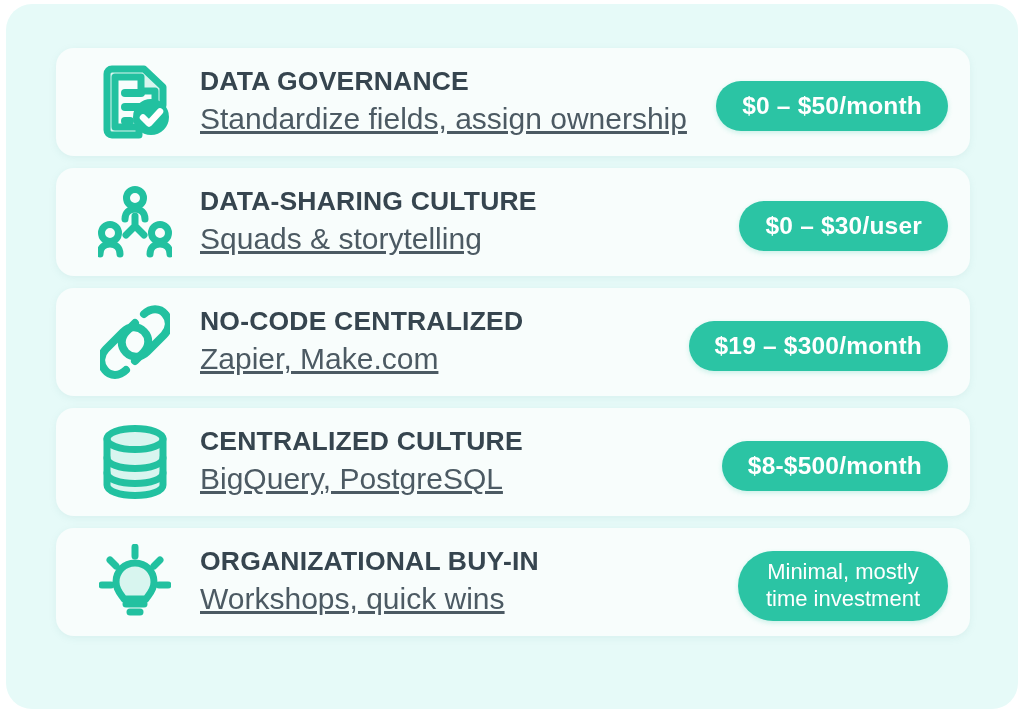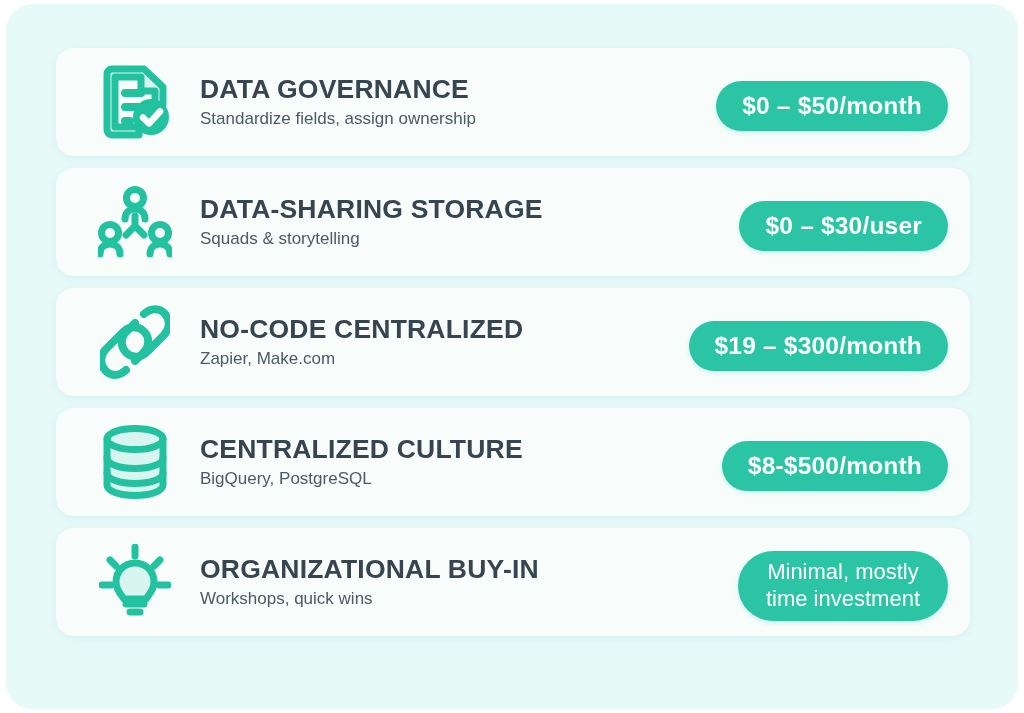--- a/index.html
+++ b/index.html
@@ -80,25 +80,26 @@
     font-size: 26.5px;
     font-weight: bold;
     color: #36454f;
     letter-spacing: 0.2px;
     line-height: 1.12;
     white-space: nowrap;
   }
 
   .card-sub {
     margin-top: 4px;
-    font-size: 17px;
+    font-size: 30px;
     font-weight: normal;
     color: #4c5a63;
     line-height: 1.18;
     white-space: nowrap;
+    text-decoration: underline;
   }
 
   .badge {
     flex: 0 0 auto;
     background: #2bc4a4;
     color: #ffffff;
     border-radius: 999px;
     display: flex;
     align-items: center;
     justify-content: center;
@@ -154,21 +155,21 @@
           <path d="M37 30 L37 40 M37 40 L28 49 M37 40 L46 49" fill="none" stroke="#22c1a0" stroke-width="7" stroke-linecap="round" stroke-linejoin="round"></path>
           <circle cx="37" cy="12" r="8.5" fill="none" stroke="#22c1a0" stroke-width="7"></circle>
           <path d="M27 33 C27 26.5 31.5 23 37 23 C42.5 23 47 26.5 47 33" fill="none" stroke="#22c1a0" stroke-width="7" stroke-linecap="round"></path>
           <circle cx="12" cy="47" r="8.5" fill="none" stroke="#22c1a0" stroke-width="7"></circle>
           <path d="M2 68 C2 61.5 6.5 58 12 58 C17.5 58 22 61.5 22 68" fill="none" stroke="#22c1a0" stroke-width="7" stroke-linecap="round"></path>
           <circle cx="62" cy="47" r="8.5" fill="none" stroke="#22c1a0" stroke-width="7"></circle>
           <path d="M52 68 C52 61.5 56.5 58 62 58 C67.5 58 72 61.5 72 68" fill="none" stroke="#22c1a0" stroke-width="7" stroke-linecap="round"></path>
         </svg>
       </div>
       <div class="text-block">
-        <div class="card-title">DATA-SHARING STORAGE</div>
+        <div class="card-title">DATA-SHARING CULTURE</div>
         <div class="card-sub">Squads &amp; storytelling</div>
       </div>
       <div class="badge badge-price">$0 – $30/user</div>
     </div>
 
     <div class="card">
       <div class="icon-slot">
         <svg width="70" height="76" viewBox="0 0 70 76">
           <g stroke="#22c1a0" stroke-width="8" fill="none" stroke-linecap="round">
             <path d="M44 10 C50.5 3.5 60 3.5 65 10 C70.5 16 70 25 64 31 L47 48 C41 54 32 54.5 26 48.5 C20 42.5 20.5 33.5 26.5 27.5 L35 19"></path>

